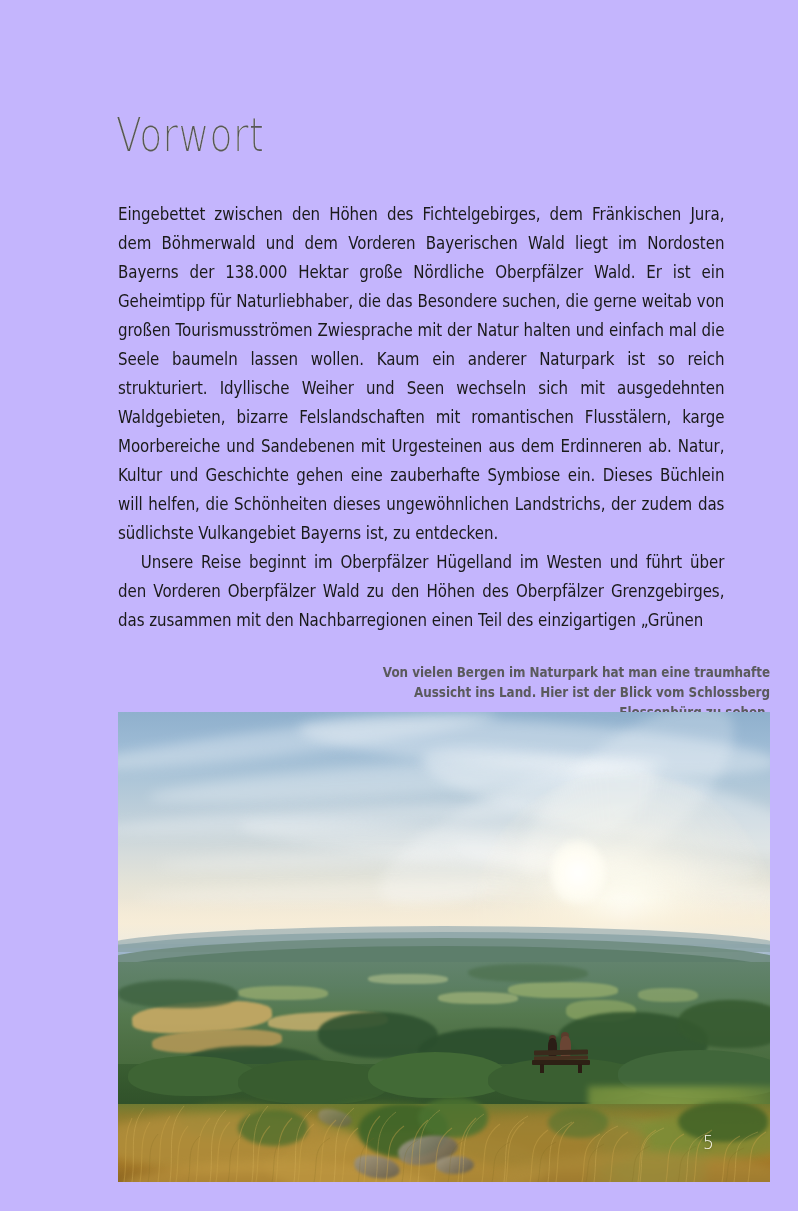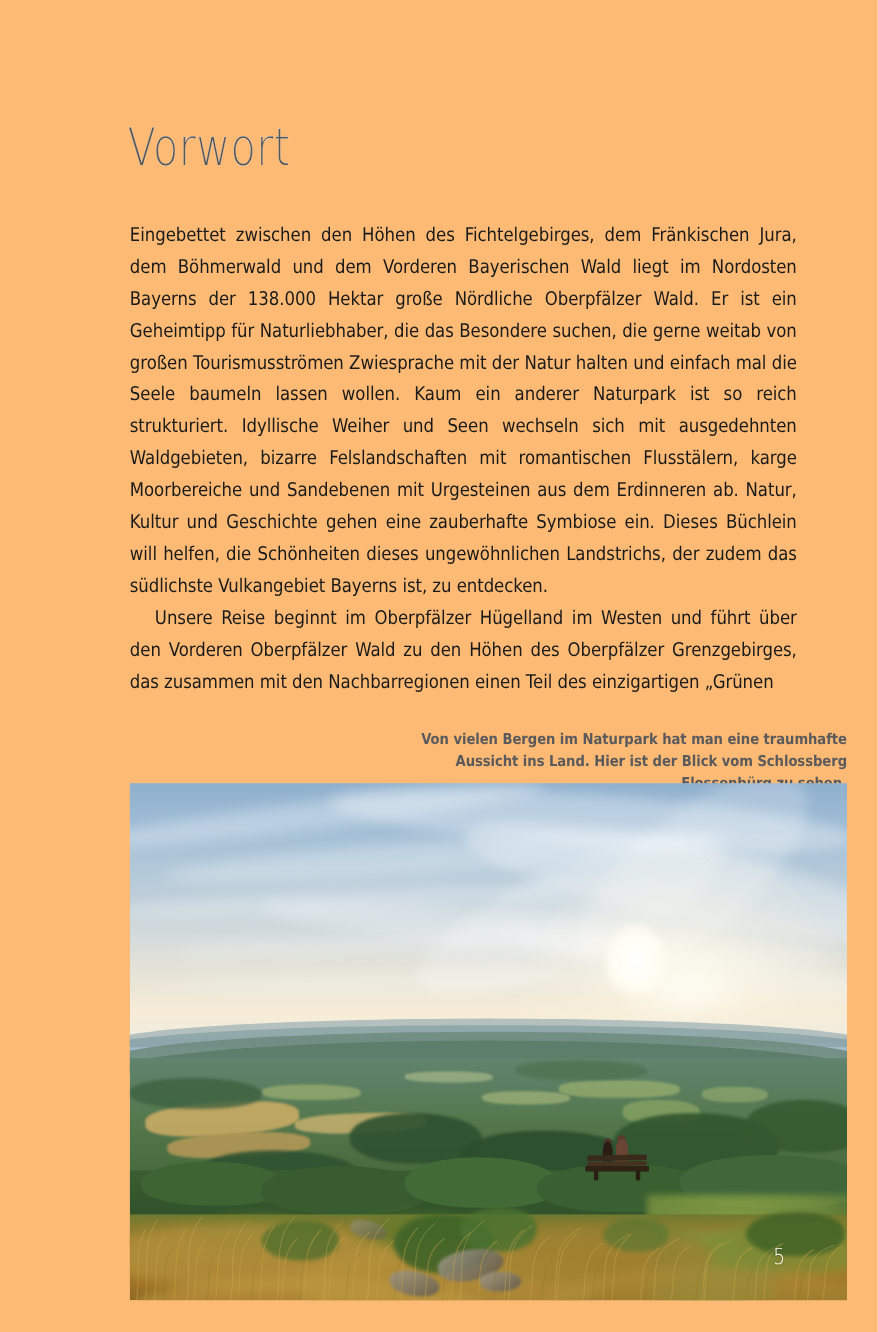--- a/index.html
+++ b/index.html
@@ -12,21 +12,21 @@
     height: 1211px;
     position: relative;
     overflow: hidden;
     font-family: "Liberation Sans", sans-serif;
     -webkit-font-smoothing: antialiased;
   }
 
   .page {
     position: absolute;
     inset: 0;
-    background: #fdba74;
+    background: #c4b5fd;
   }
 
   
   .page-title {
     position: absolute;
     left: 116px;
     top: 78px;
     font-family: "DejaVu Sans", sans-serif;
     font-size: 47px;
     font-weight: 300;

